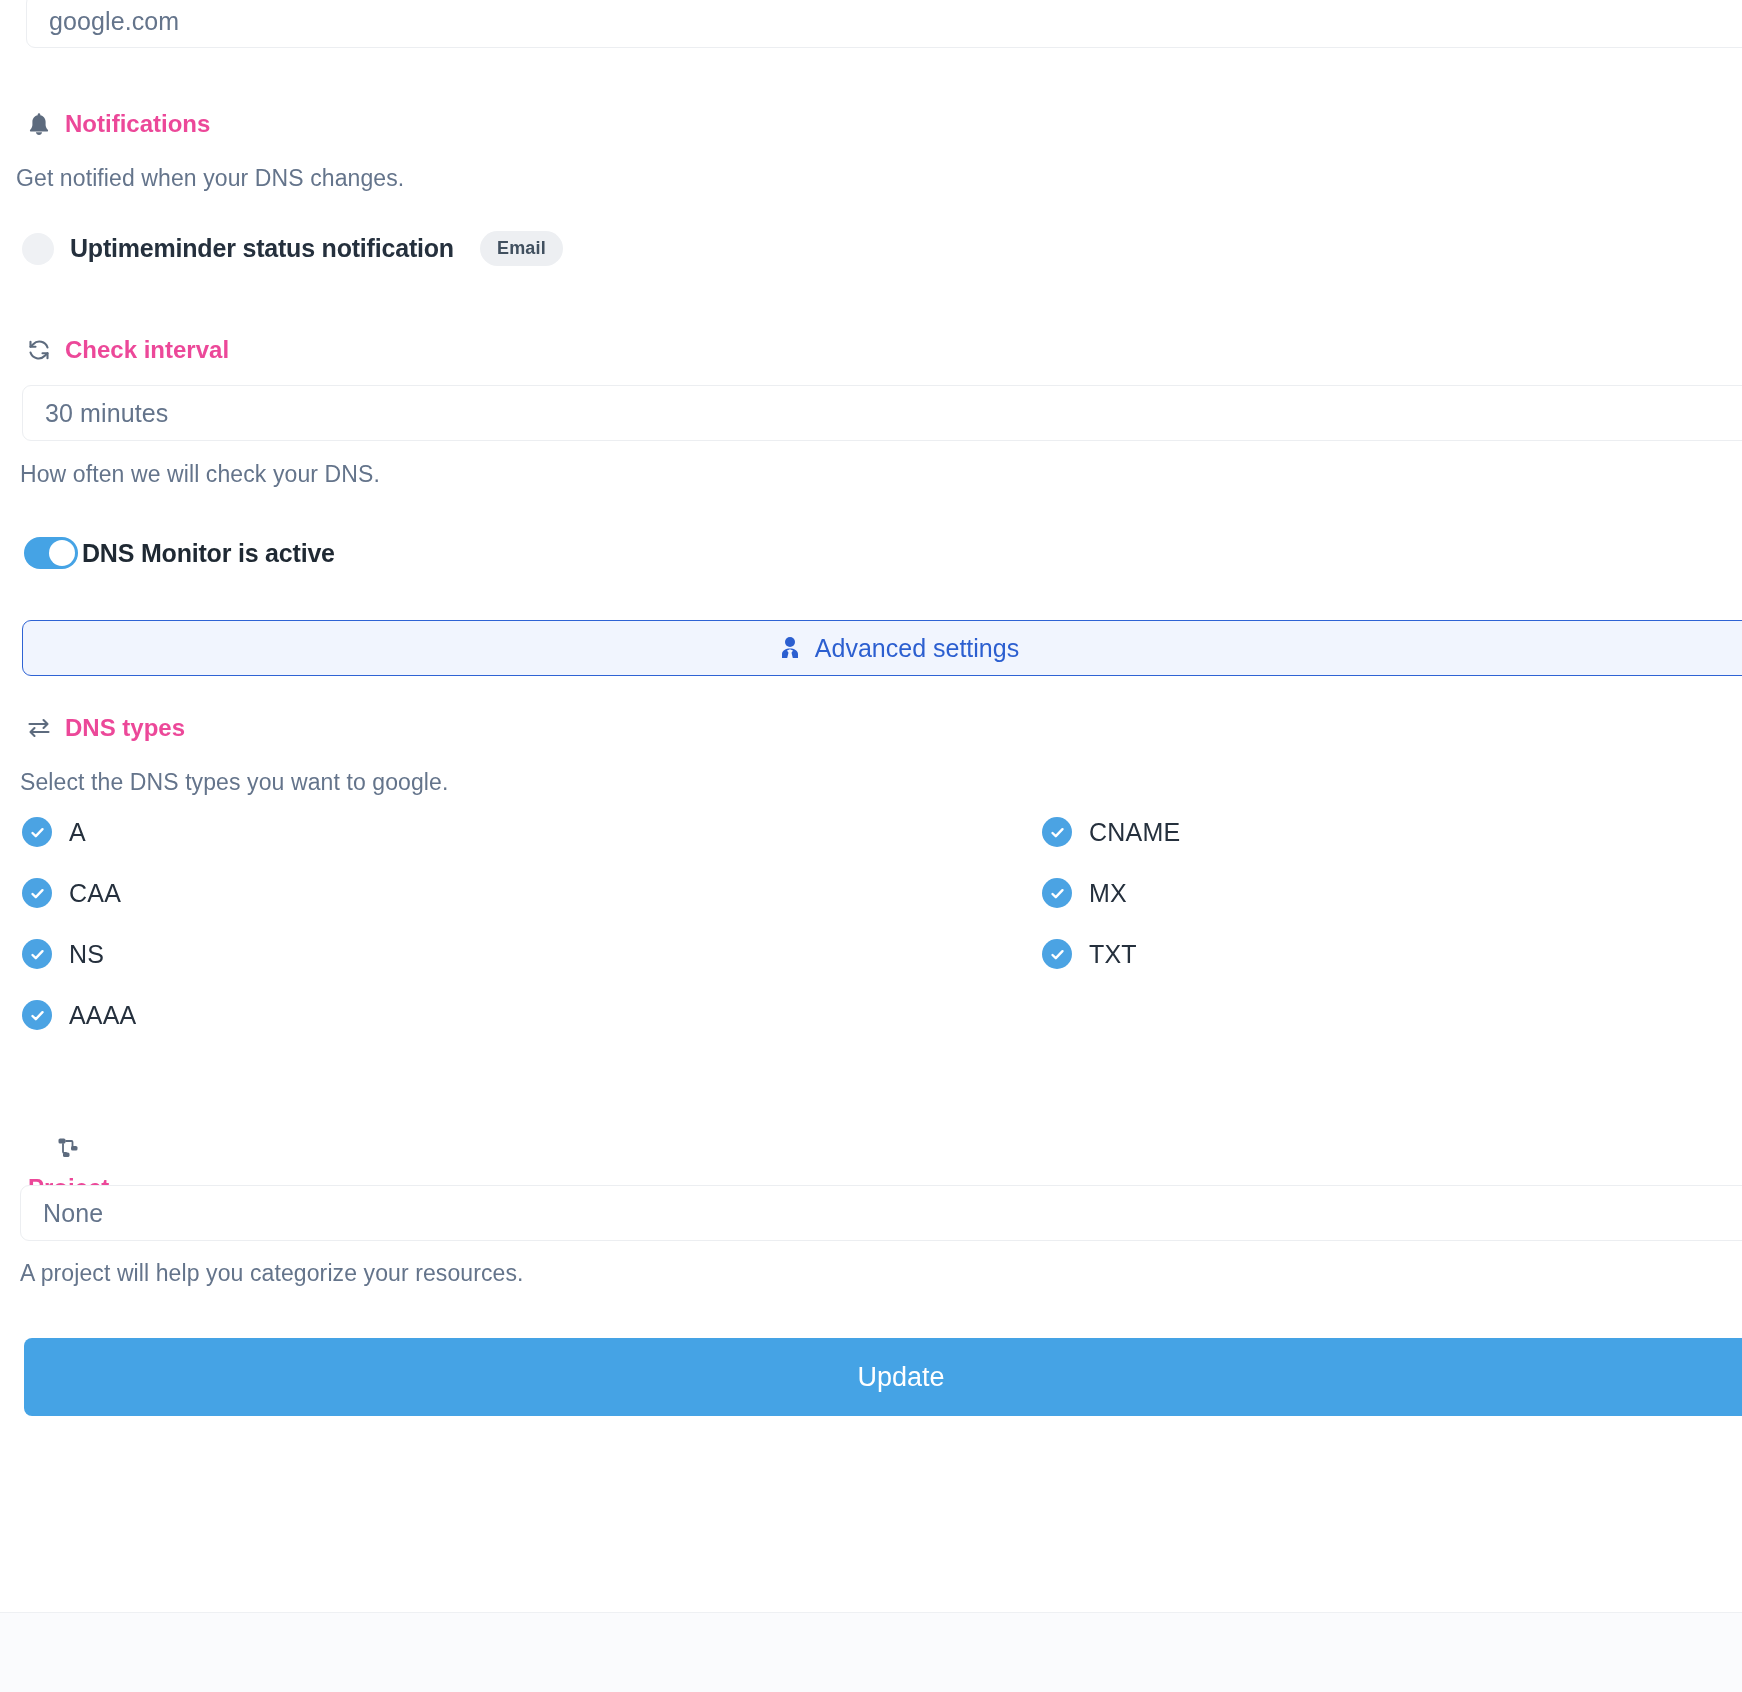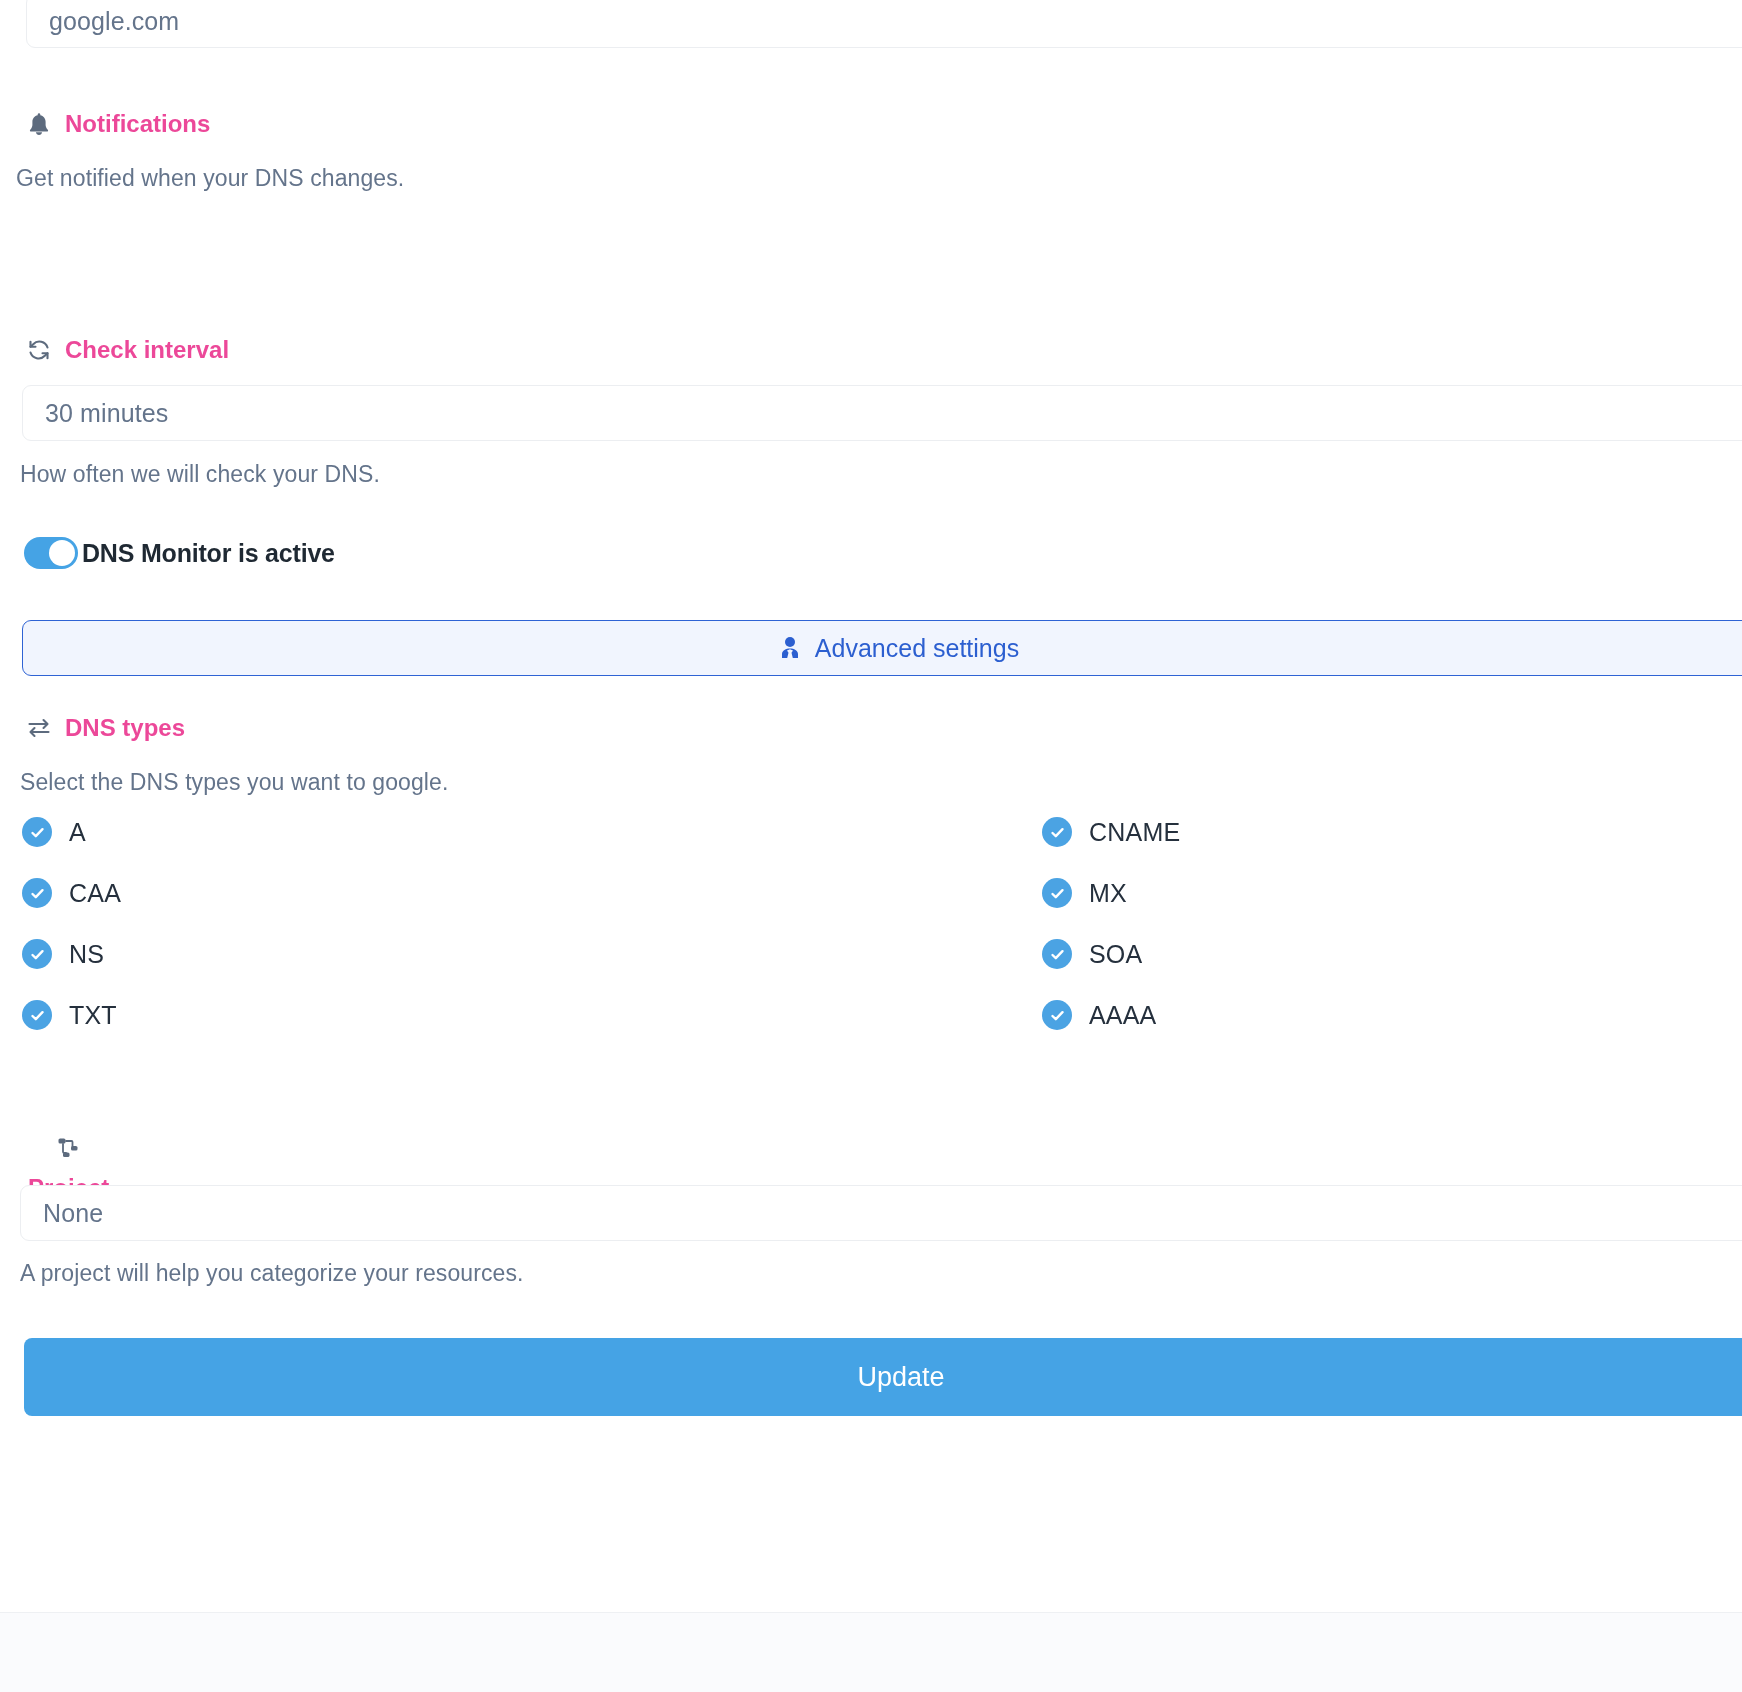--- a/index.html
+++ b/index.html
@@ -242,20 +242,25 @@
       <svg width="22" height="24" viewBox="0 0 22 24" fill="currentColor">
         <path d="M11 1.2c-.7 0-1.3.6-1.3 1.3v.7C6.6 3.8 4.4 6.5 4.4 9.7v3.1c0 1.6-.6 3.2-1.7 4.4l-.5.5c-.3.3-.4.8-.2 1.2.2.4.5.7 1 .7h16c.5 0 .8-.3 1-.7.2-.4.1-.9-.2-1.2l-.5-.5c-1.1-1.2-1.7-2.8-1.7-4.4V9.7c0-3.2-2.2-5.9-5.3-6.5v-.7c0-.7-.6-1.3-1.3-1.3z"></path>
         <path d="M11 23c1.6 0 2.9-1.2 3.1-2.7H7.9C8.1 21.8 9.4 23 11 23z"></path>
       </svg>
     </span>
     <span>Notifications</span>
   </div>
 
   <div class="help sp-notif-help">Get notified when your DNS changes.</div>
 
+  <div class="notif-row sp-notif-row">
+    <span class="notif-dot"></span>
+    <span class="notif-label">Uptimeminder status notification</span>
+    <span class="badge">Email</span>
+  </div>
 
   <div class="sec-head sp-check-head">
     <span class="ic">
       <svg width="24" height="24" viewBox="0 0 24 24" fill="none" stroke="currentColor" stroke-width="2.1" stroke-linecap="round" stroke-linejoin="round">
         <path d="M20.5 9.5A8.5 8.5 0 0 0 6.2 6.2L3.5 8.8"></path>
         <polyline points="3.5,3.8 3.5,8.8 8.5,8.8"></polyline>
         <path d="M3.5 14.5a8.5 8.5 0 0 0 14.3 3.3l2.7-2.6"></path>
         <polyline points="20.5,20.2 20.5,15.2 15.5,15.2"></polyline>
       </svg>
     </span>
@@ -341,28 +346,20 @@
           </svg>
         </span>
         <span class="dns-label">NS</span>
       </div>
       <div class="dns-item">
         <span class="check" style="background: rgb(75, 163, 227);">
           <svg width="17" height="17" viewBox="0 0 17 17" fill="none" stroke="#ffffff" stroke-width="2.4" stroke-linecap="round" stroke-linejoin="round">
             <polyline points="3.5,9 6.8,12.2 13.5,5.2"></polyline>
           </svg>
         </span>
-        <span class="dns-label">SOA</span>
-      </div>
-      <div class="dns-item">
-        <span class="check" style="background: rgb(75, 163, 227);">
-          <svg width="17" height="17" viewBox="0 0 17 17" fill="none" stroke="#ffffff" stroke-width="2.4" stroke-linecap="round" stroke-linejoin="round">
-            <polyline points="3.5,9 6.8,12.2 13.5,5.2"></polyline>
-          </svg>
-        </span>
         <span class="dns-label">TXT</span>
       </div>
       <div class="dns-item">
         <span class="check" style="background: rgb(75, 163, 227);">
           <svg width="17" height="17" viewBox="0 0 17 17" fill="none" stroke="#ffffff" stroke-width="2.4" stroke-linecap="round" stroke-linejoin="round">
             <polyline points="3.5,9 6.8,12.2 13.5,5.2"></polyline>
           </svg>
         </span>
         <span class="dns-label">AAAA</span>
       </div>

